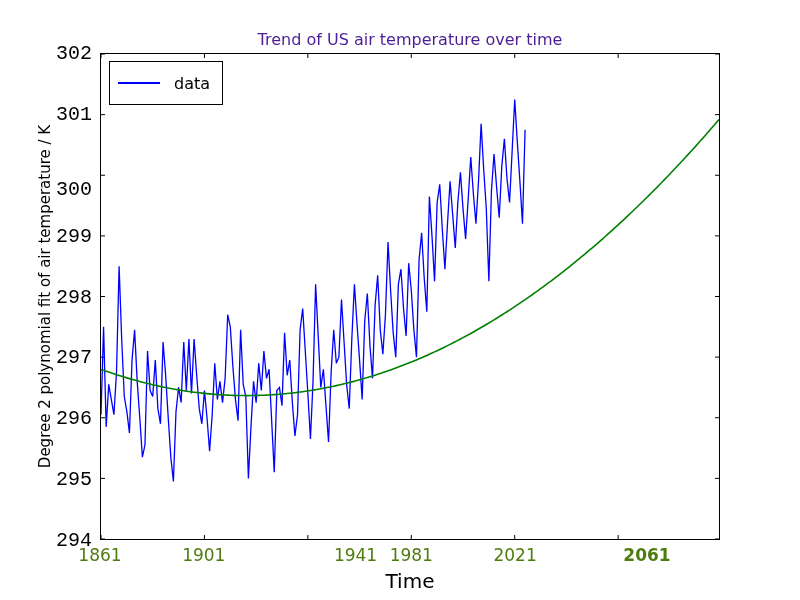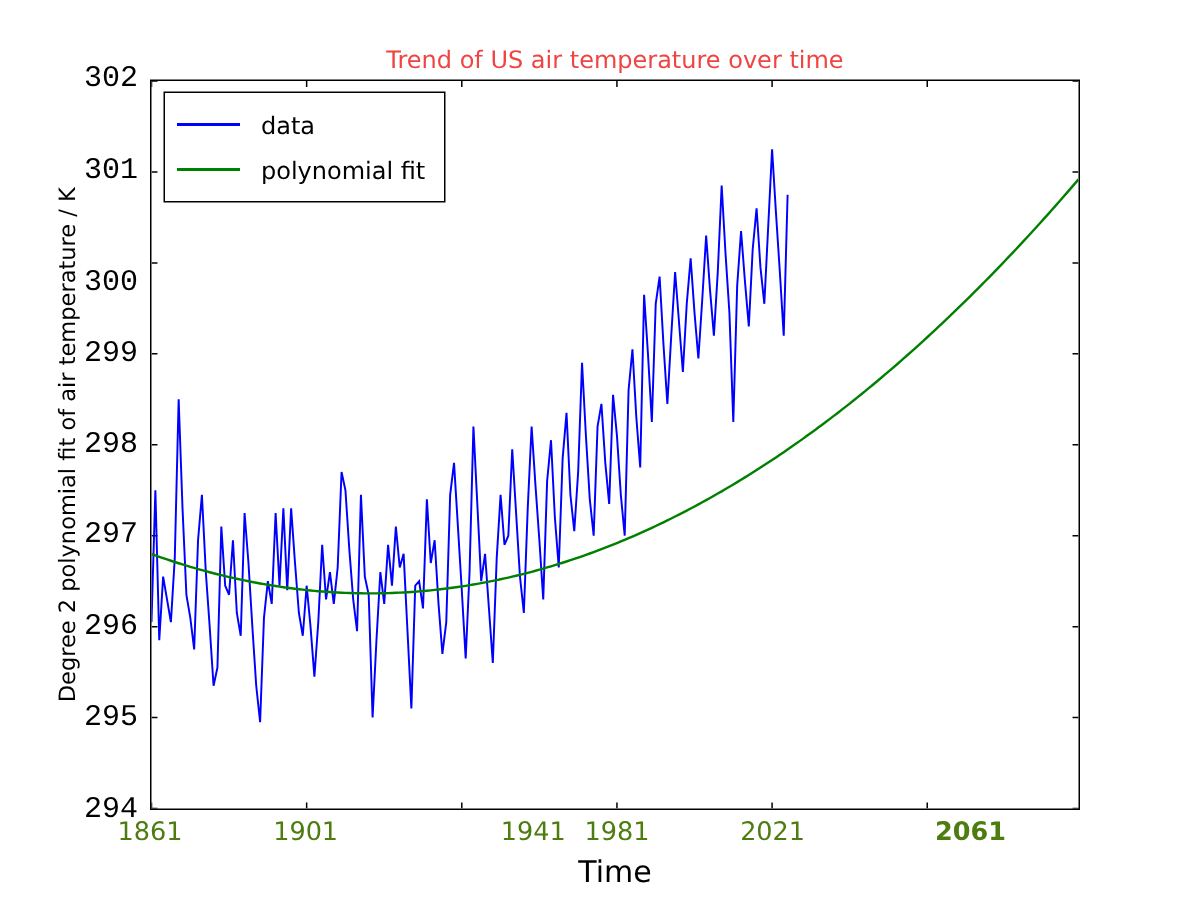--- a/index.html
+++ b/index.html
@@ -19,21 +19,21 @@
     height: 600px;
     background: #ffffff;
   }
   #chart-title {
     position: absolute;
     left: 100px;
     top: 30px;
     width: 620px;
     text-align: center;
     font-size: 16px;
-    color: #ef4444;
+    color: #4c1d95;
     white-space: nowrap;
   }
   #plot-area {
     position: absolute;
     left: 100px;
     top: 53px;
     width: 620px;
     height: 487px;
     border: 1.2px solid #000000;
     box-sizing: border-box;
@@ -174,24 +174,20 @@
         </g>
       <polyline id="series-data" fill="none" stroke="#0000ff" stroke-width="1.3" vector-effect="non-scaling-stroke" points="0.00,362.21 2.59,273.94 5.19,374.38 7.78,331.77 10.38,346.99 12.97,362.21 15.56,319.59 18.16,213.06 20.75,286.11 23.35,343.94 25.94,359.16 28.54,380.47 31.13,307.42 33.72,276.98 36.32,328.72 38.91,365.25 41.51,404.82 44.10,392.64 46.69,298.29 49.29,337.86 51.88,343.94 54.48,307.42 57.07,356.12 59.67,371.34 62.26,289.16 64.85,322.64 67.45,365.25 70.04,404.82 72.64,429.17 75.23,359.16 77.82,334.81 80.42,350.03 83.01,289.16 85.61,337.86 88.20,286.11 90.79,340.90 93.39,286.11 95.98,322.64 98.58,356.12 101.17,371.34 103.77,337.86 106.36,365.25 108.95,398.73 111.55,362.21 114.14,310.46 116.74,346.99 119.33,328.72 121.92,350.03 124.52,325.68 127.11,261.76 129.71,273.94 132.30,313.51 134.90,346.99 137.49,368.29 140.08,276.98 142.68,331.77 145.27,343.94 147.87,426.13 150.46,374.38 153.05,328.72 155.65,350.03 158.24,310.46 160.84,337.86 163.43,298.29 166.03,325.68 168.62,316.55 171.21,368.29 173.81,420.04 176.40,337.86 179.00,334.81 181.59,353.08 184.18,280.03 186.78,322.64 189.37,307.42 191.97,350.03 194.56,383.51 197.15,362.21 199.75,276.98 202.34,255.67 204.94,298.29 207.53,340.90 210.13,386.56 212.72,328.72 215.31,231.33 217.91,283.07 220.50,334.81 223.10,316.55 225.69,353.08 228.28,389.60 230.88,319.59 233.47,276.98 236.07,310.46 238.66,304.38 241.26,246.54 243.85,289.16 246.44,331.77 249.04,356.12 251.63,286.11 254.23,231.33 256.82,270.89 259.41,307.42 262.01,346.99 264.60,267.85 267.20,240.46 269.79,292.20 272.38,325.68 274.98,252.63 277.57,222.19 280.17,276.98 282.76,301.33 285.36,261.76 287.95,188.71 290.54,237.41 293.14,280.03 295.73,304.38 298.33,231.33 300.92,216.11 303.51,255.67 306.11,283.07 308.70,210.02 311.30,237.41 313.89,276.98 316.49,304.38 319.08,206.97 321.67,179.58 324.27,225.24 326.86,258.72 329.46,143.06 332.05,182.63 334.64,228.28 337.24,149.14 339.83,130.88 342.43,176.54 345.02,216.11 347.62,170.45 350.21,127.84 352.80,161.32 355.40,194.80 357.99,149.14 360.59,118.71 363.18,155.23 365.77,185.67 368.37,146.10 370.96,103.49 373.56,140.01 376.15,170.45 378.74,127.84 381.34,70.01 383.93,115.66 386.53,155.23 389.12,228.28 391.72,136.97 394.31,100.44 396.90,133.92 399.50,164.36 402.09,112.62 404.69,85.22 407.28,124.79 409.87,149.14 412.47,97.40 415.06,45.66 417.66,88.27 420.25,127.84 422.85,170.45 425.44,76.09"></polyline>
       <polyline id="series-fit" fill="none" stroke="#008000" stroke-width="1.6" vector-effect="non-scaling-stroke" points="0.00,316.68 2.59,317.61 5.19,318.52 7.78,319.41 10.38,320.29 12.97,321.15 15.56,321.99 18.16,322.82 20.75,323.63 23.35,324.42 25.94,325.20 28.54,325.96 31.13,326.71 33.72,327.43 36.32,328.14 38.91,328.84 41.51,329.51 44.10,330.18 46.69,330.82 49.29,331.45 51.88,332.06 54.48,332.65 57.07,333.23 59.67,333.79 62.26,334.34 64.85,334.86 67.45,335.37 70.04,335.87 72.64,336.35 75.23,336.81 77.82,337.25 80.42,337.68 83.01,338.09 85.61,338.49 88.20,338.87 90.79,339.23 93.39,339.57 95.98,339.90 98.58,340.22 101.17,340.51 103.77,340.79 106.36,341.05 108.95,341.30 111.55,341.53 114.14,341.74 116.74,341.94 119.33,342.11 121.92,342.28 124.52,342.42 127.11,342.55 129.71,342.67 132.30,342.76 134.90,342.84 137.49,342.90 140.08,342.95 142.68,342.98 145.27,342.99 147.87,342.99 150.46,342.97 153.05,342.93 155.65,342.88 158.24,342.81 160.84,342.72 163.43,342.62 166.03,342.50 168.62,342.36 171.21,342.21 173.81,342.04 176.40,341.86 179.00,341.65 181.59,341.43 184.18,341.20 186.78,340.95 189.37,340.68 191.97,340.39 194.56,340.09 197.15,339.77 199.75,339.43 202.34,339.08 204.94,338.71 207.53,338.33 210.13,337.93 212.72,337.51 215.31,337.07 217.91,336.62 220.50,336.15 223.10,335.67 225.69,335.17 228.28,334.65 230.88,334.11 233.47,333.56 236.07,332.99 238.66,332.41 241.26,331.81 243.85,331.19 246.44,330.56 249.04,329.90 251.63,329.24 254.23,328.55 256.82,327.85 259.41,327.13 262.01,326.40 264.60,325.65 267.20,324.88 269.79,324.10 272.38,323.30 274.98,322.48 277.57,321.65 280.17,320.80 282.76,319.93 285.36,319.05 287.95,318.15 290.54,317.23 293.14,316.30 295.73,315.35 298.33,314.38 300.92,313.40 303.51,312.40 306.11,311.38 308.70,310.35 311.30,309.30 313.89,308.23 316.49,307.15 319.08,306.05 321.67,304.94 324.27,303.80 326.86,302.65 329.46,301.49 332.05,300.31 334.64,299.11 337.24,297.89 339.83,296.66 342.43,295.41 345.02,294.15 347.62,292.86 350.21,291.56 352.80,290.25 355.40,288.92 357.99,287.57 360.59,286.20 363.18,284.82 365.77,283.42 368.37,282.01 370.96,280.58 373.56,279.13 376.15,277.67 378.74,276.18 381.34,274.69 383.93,273.17 386.53,271.64 389.12,270.09 391.72,268.53 394.31,266.95 396.90,265.35 399.50,263.74 402.09,262.11 404.69,260.46 407.28,258.80 409.87,257.11 412.47,255.42 415.06,253.70 417.66,251.97 420.25,250.23 422.85,248.46 425.44,246.68 428.03,244.89 430.63,243.07 433.22,241.24 435.82,239.40 438.41,237.53 441.00,235.65 443.60,233.76 446.19,231.84 448.79,229.92 451.38,227.97 453.97,226.01 456.57,224.03 459.16,222.03 461.76,220.02 464.35,217.99 466.95,215.94 469.54,213.88 472.13,211.80 474.73,209.71 477.32,207.59 479.92,205.47 482.51,203.32 485.10,201.16 487.70,198.98 490.29,196.78 492.89,194.57 495.48,192.34 498.08,190.10 500.67,187.84 503.26,185.56 505.86,183.26 508.45,180.95 511.05,178.63 513.64,176.28 516.23,173.92 518.83,171.54 521.42,169.15 524.02,166.74 526.61,164.31 529.21,161.86 531.80,159.40 534.39,156.93 536.99,154.43 539.58,151.92 542.18,149.39 544.77,146.85 547.36,144.29 549.96,141.71 552.55,139.12 555.15,136.51 557.74,133.88 560.33,131.24 562.93,128.58 565.52,125.90 568.12,123.21 570.71,120.50 573.31,117.77 575.90,115.03 578.49,112.27 581.09,109.49 583.68,106.70 586.28,103.89 588.87,101.06 591.46,98.22 594.06,95.36 596.65,92.48 599.25,89.59 601.84,86.68 604.44,83.76 607.03,80.81 609.62,77.86 612.22,74.88 614.81,71.89 617.41,68.88 620.00,65.85"></polyline>
     </svg>
 
     <div id="legend">
       <div class="legend-row">
         <span class="legend-swatch" style="border-top-color:#0000ff"></span>
         <span class="legend-text">data</span>
       </div>
-      <div class="legend-row">
-        <span class="legend-swatch" style="border-top-color:#008000"></span>
-        <span class="legend-text">polynomial fit</span>
-      </div>
     </div>
   </div>
 
   <div id="ytick-labels">
       <div class="ytick-label" style="top: 487px;">294</div>
       <div class="ytick-label" style="top: 426.125px;">295</div>
       <div class="ytick-label" style="top: 365.25px;">296</div>
       <div class="ytick-label" style="top: 304.375px;">297</div>
       <div class="ytick-label" style="top: 243.5px;">298</div>
       <div class="ytick-label" style="top: 182.625px;">299</div>

